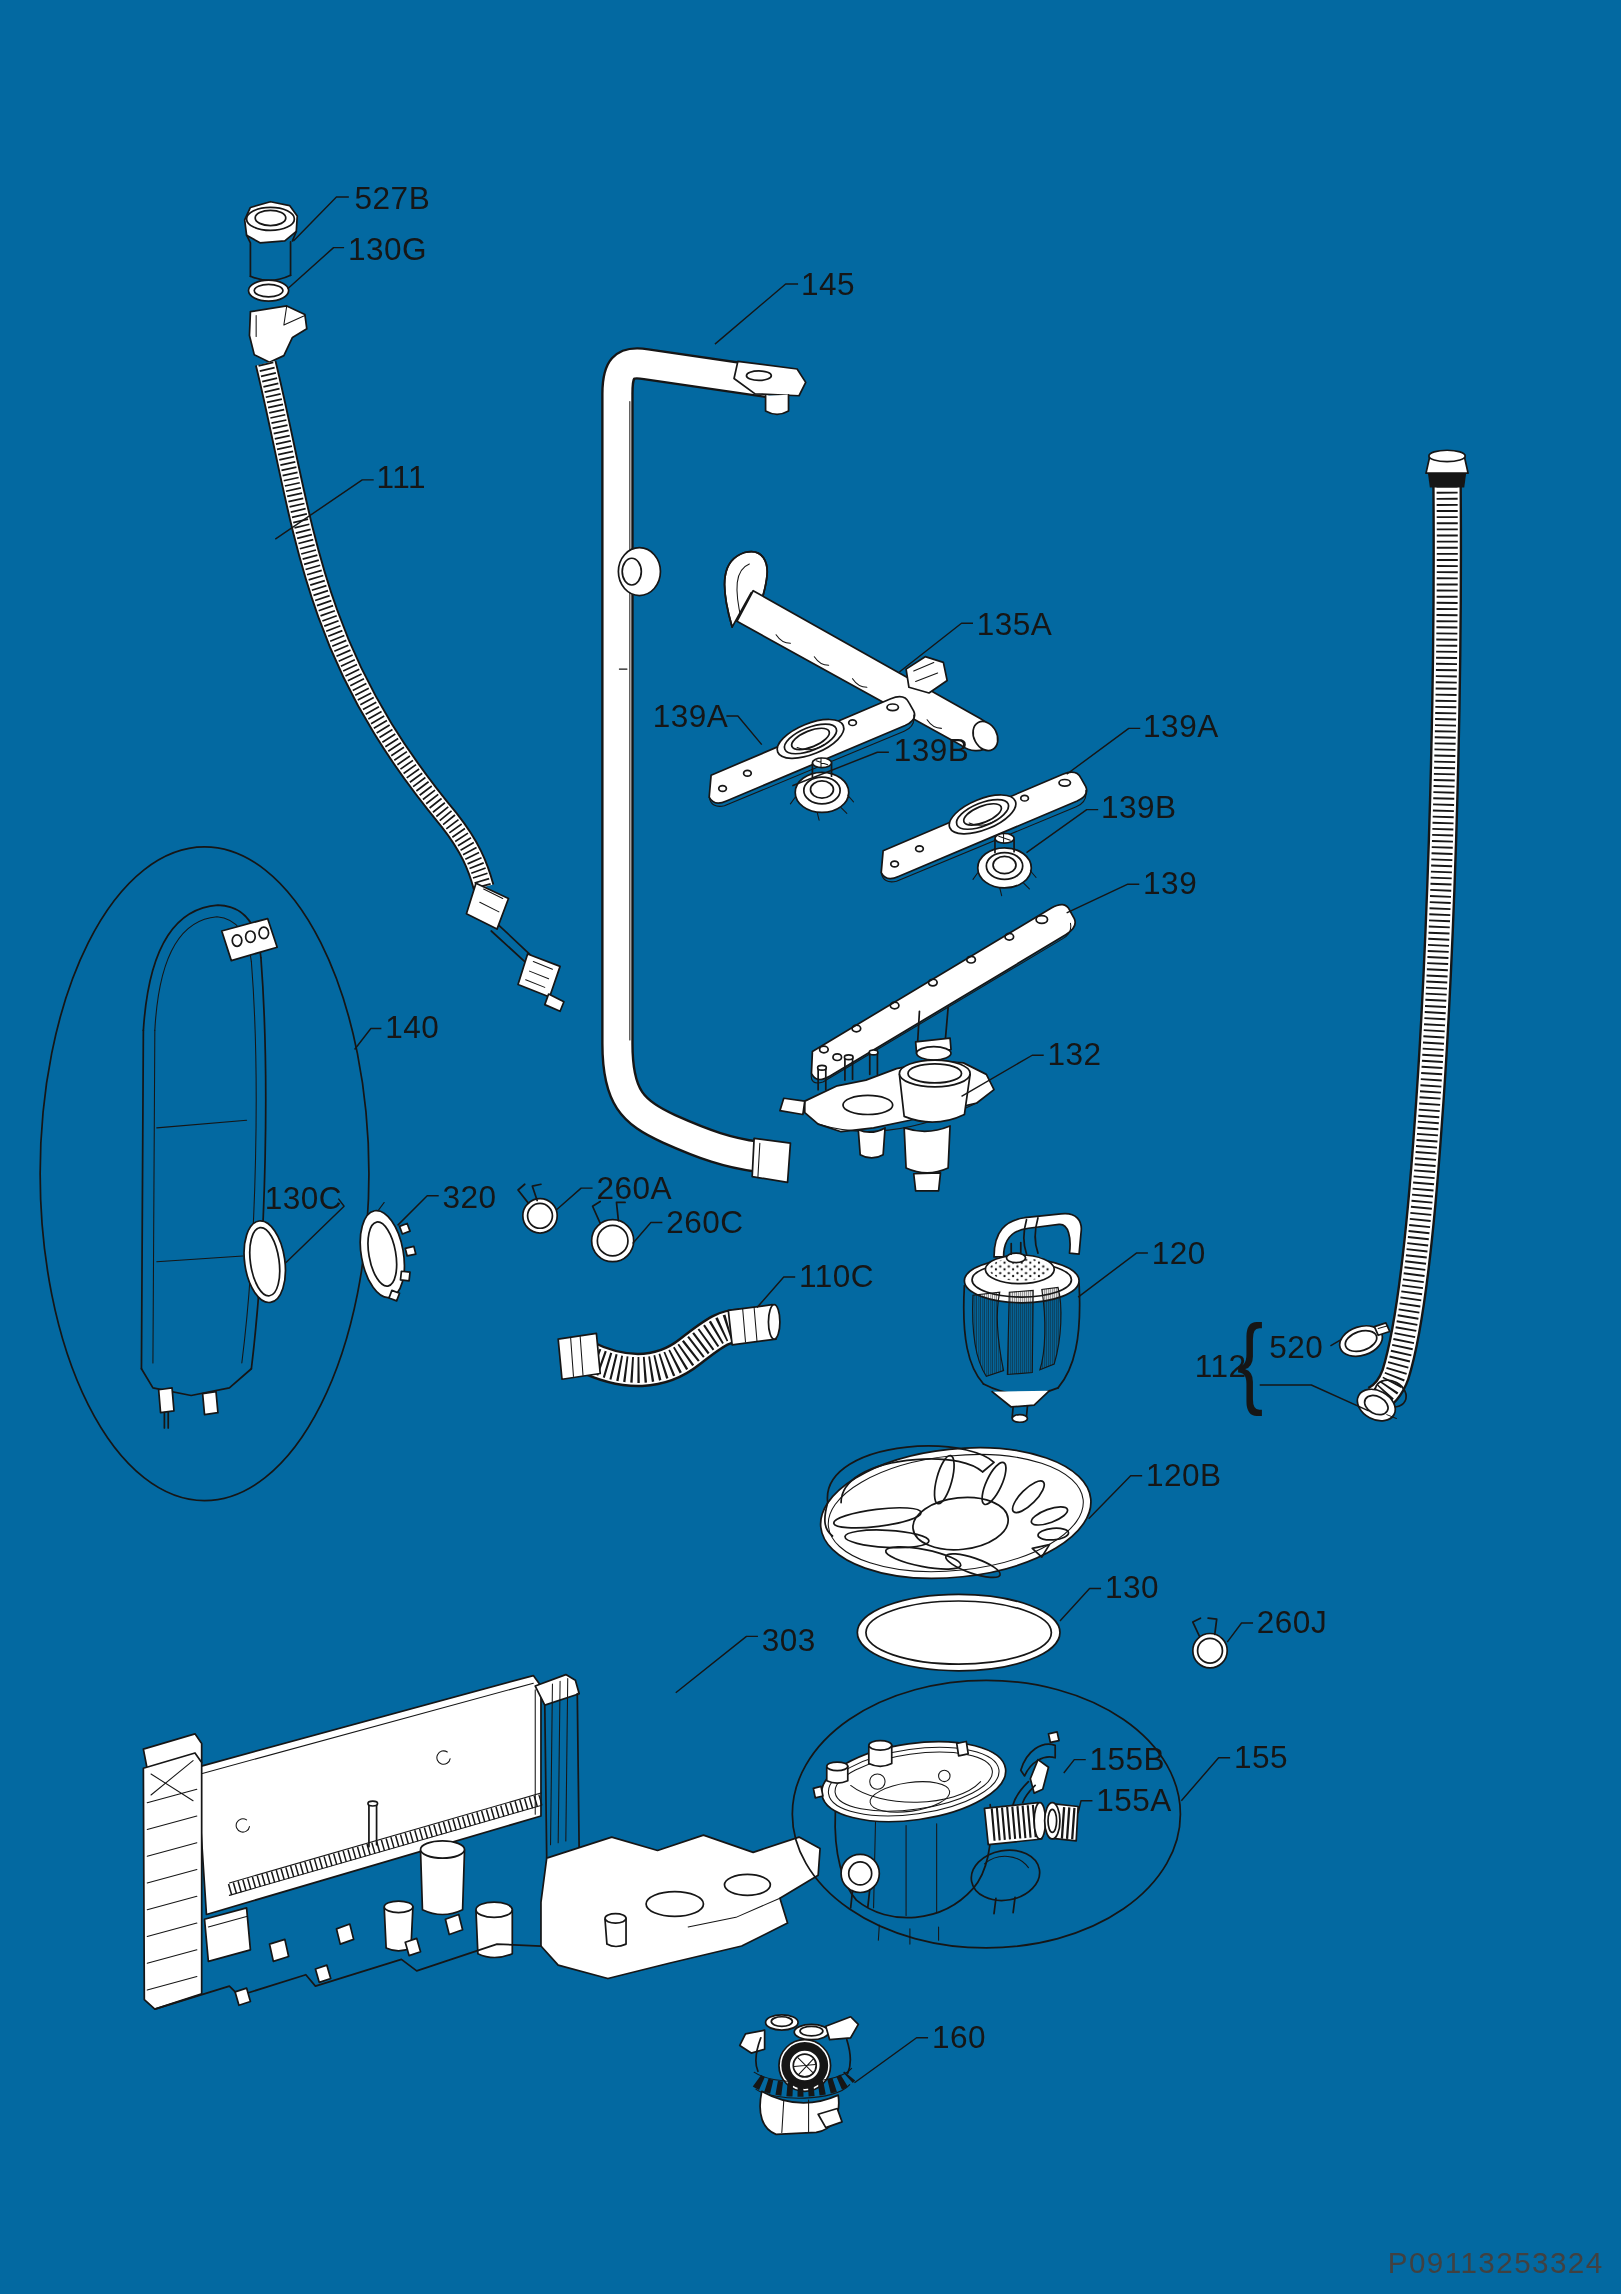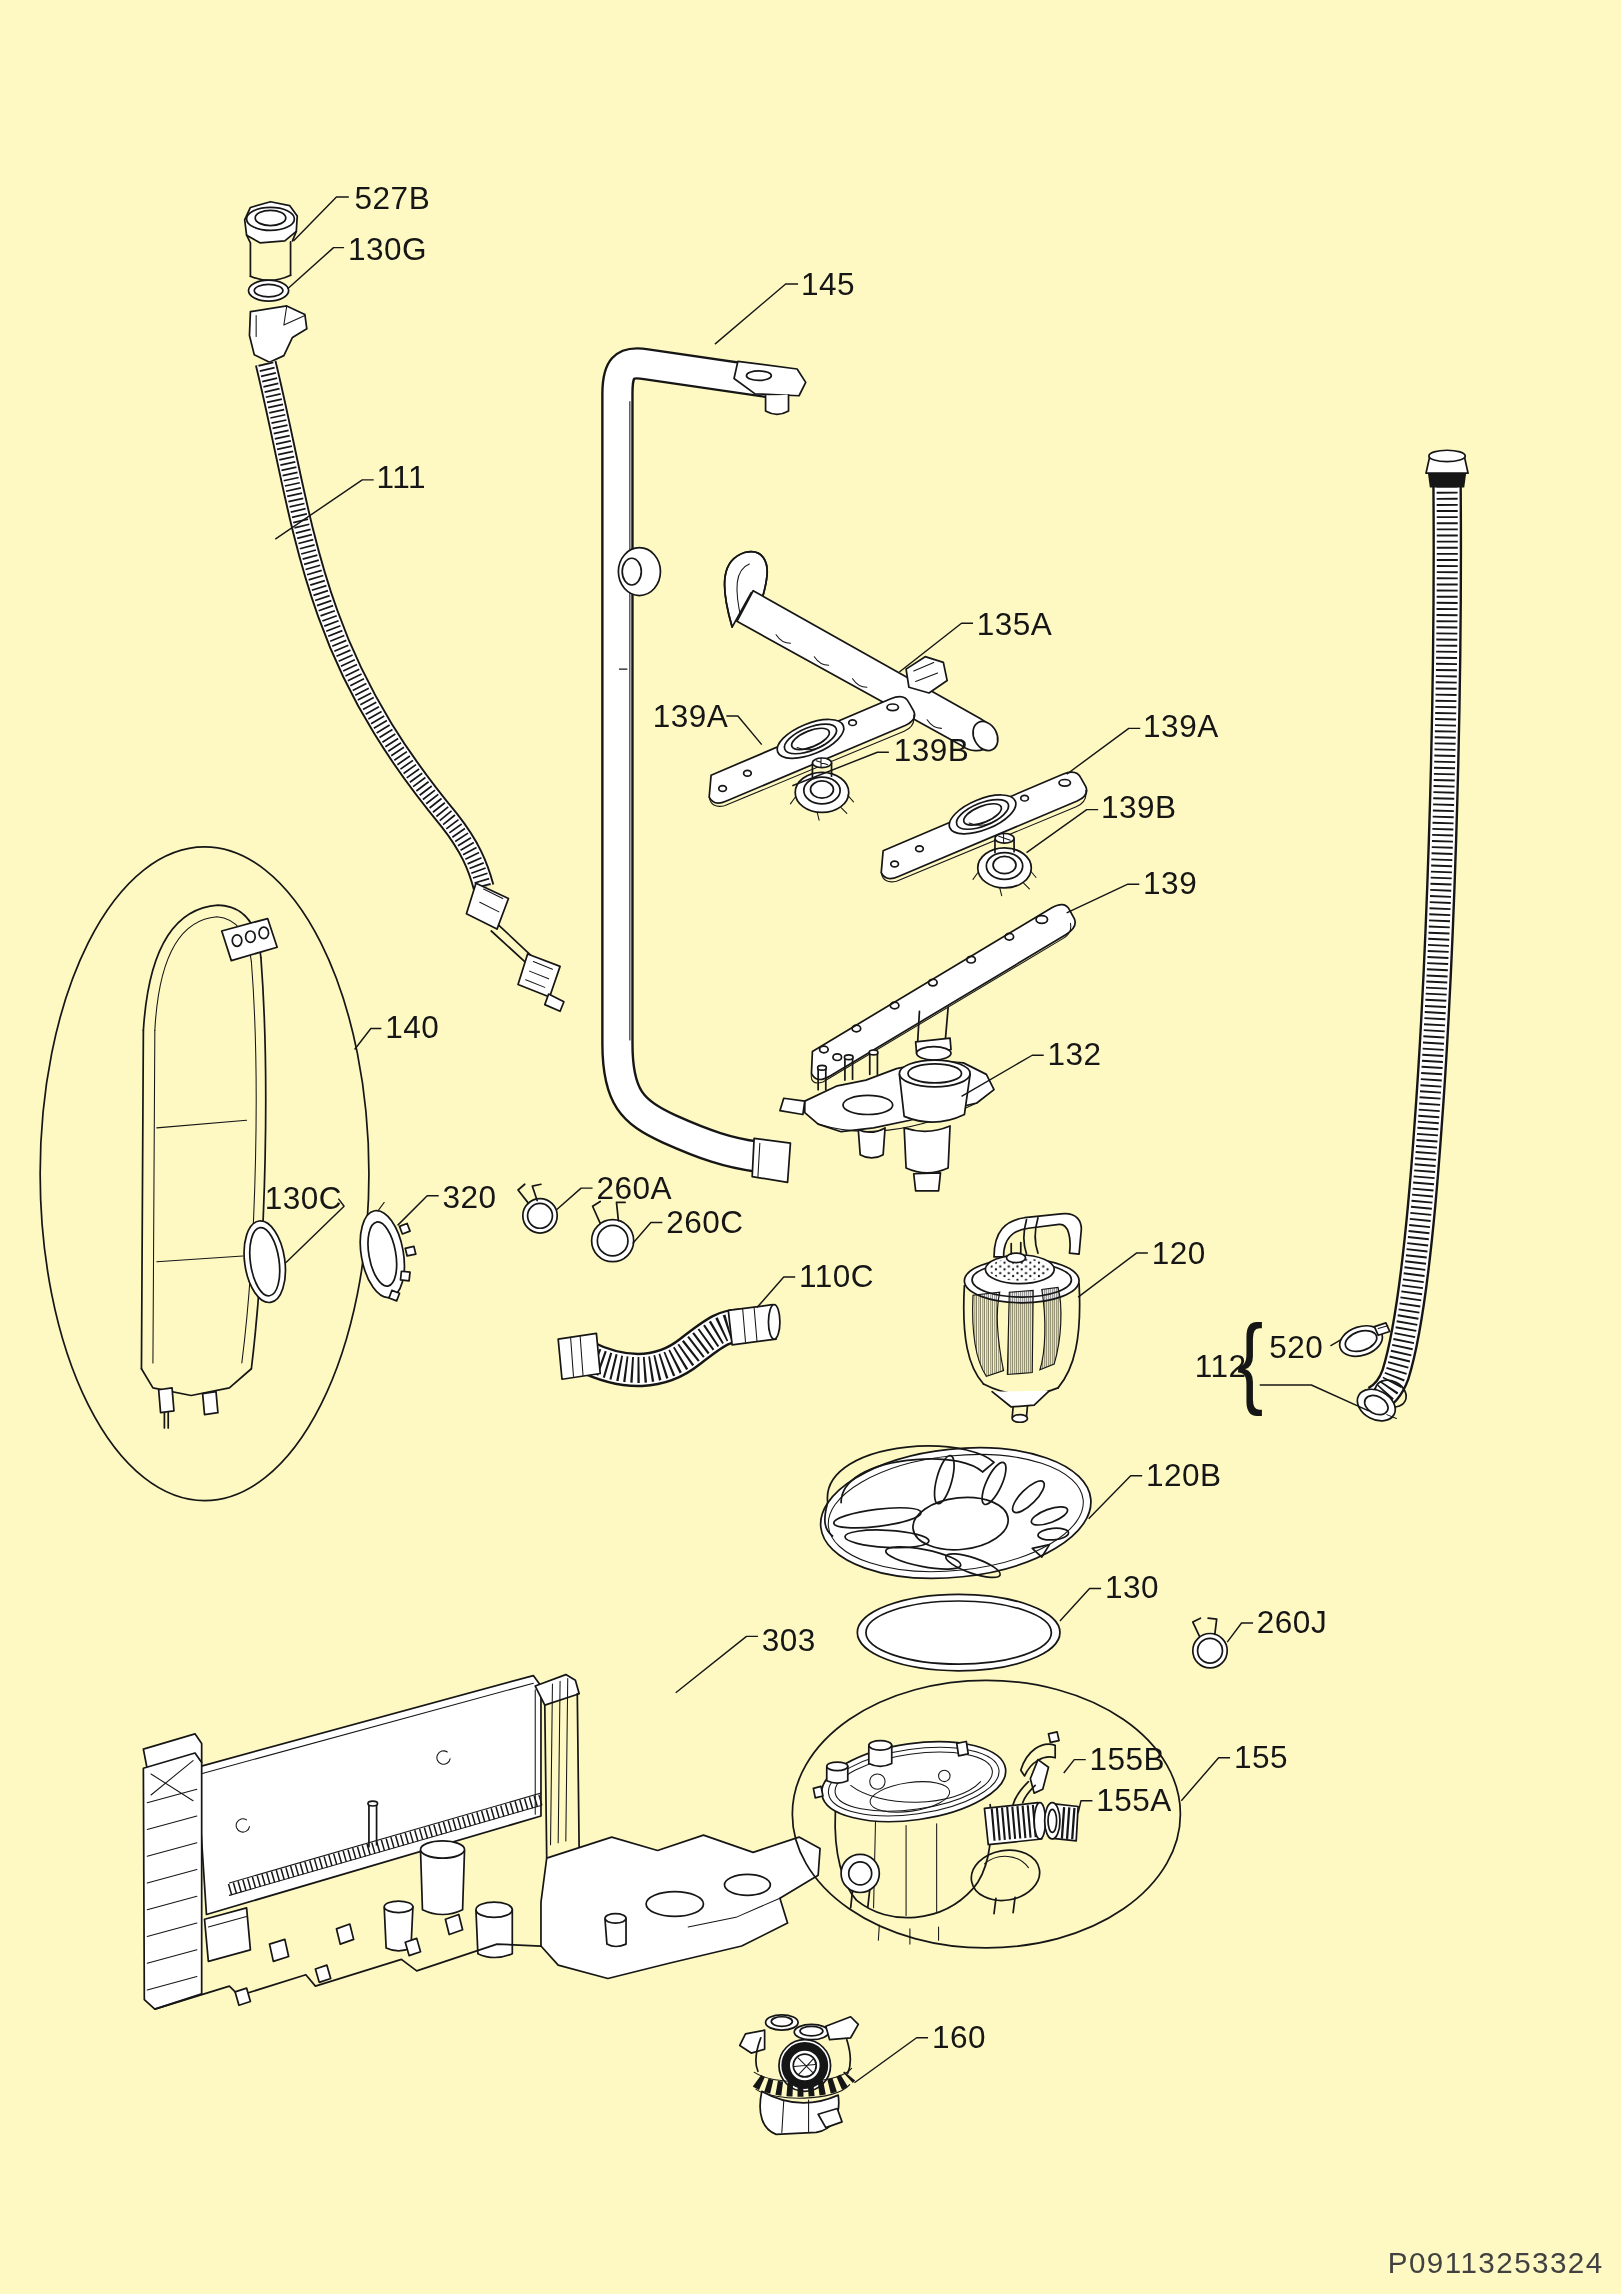--- a/index.html
+++ b/index.html
@@ -1,16 +1,16 @@
 <!DOCTYPE html>
 <html><head>
 <meta charset="utf-8">
 <style>
   html,body{margin:0;padding:0;background:#fff;}
-  .page{position:relative;width:1621px;height:2294px;background:#fef9c3;
+  .page{position:relative;width:1621px;height:2294px;background:#0369a1;
         font-family:"Liberation Sans",sans-serif;overflow:hidden;}
   svg{display:block;}
   .lbl{font-size:33px;fill:#161616;letter-spacing:.5px;}
   .brace{font-size:104px;fill:#161616;font-weight:400;}
   .code{font-size:31px;fill:#414141;letter-spacing:1.5px;}
   .ln{fill:none;stroke:#161616;stroke-width:1.8;stroke-linecap:round;stroke-linejoin:round;}
   .thin{stroke-width:1.1;}
   .lnf{fill:#ffffff;stroke:#161616;stroke-width:1.8;stroke-linejoin:round;stroke-linecap:round;}
   .leader{fill:none;stroke:#161616;stroke-width:1.5;stroke-linejoin:round;}
   .hoseK,.hoseR{fill:none;stroke:#161616;stroke-linecap:butt;}

